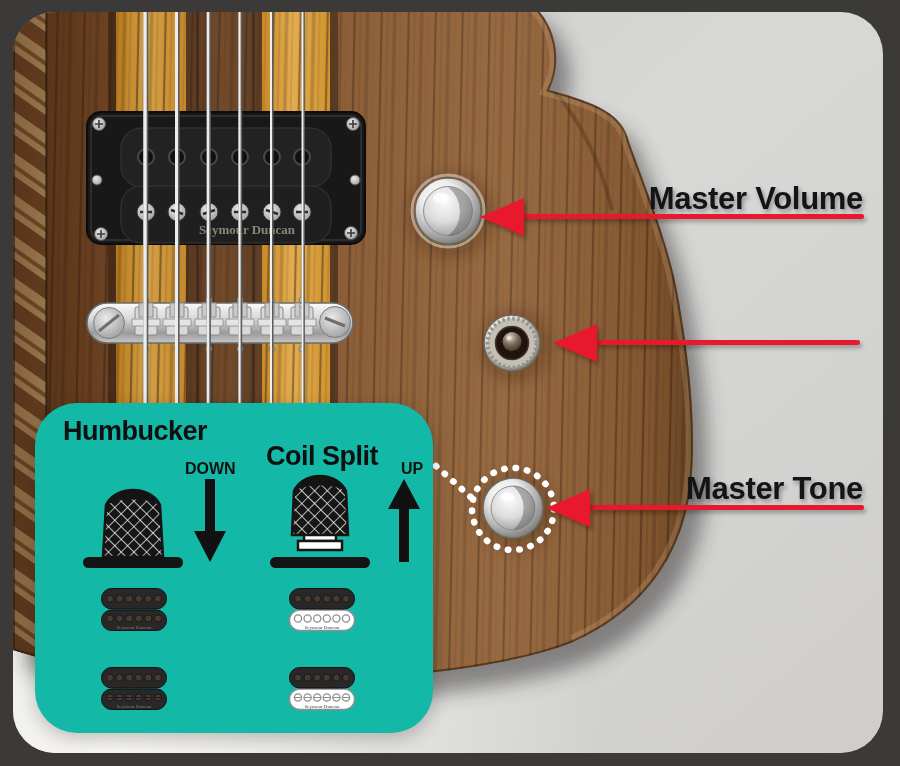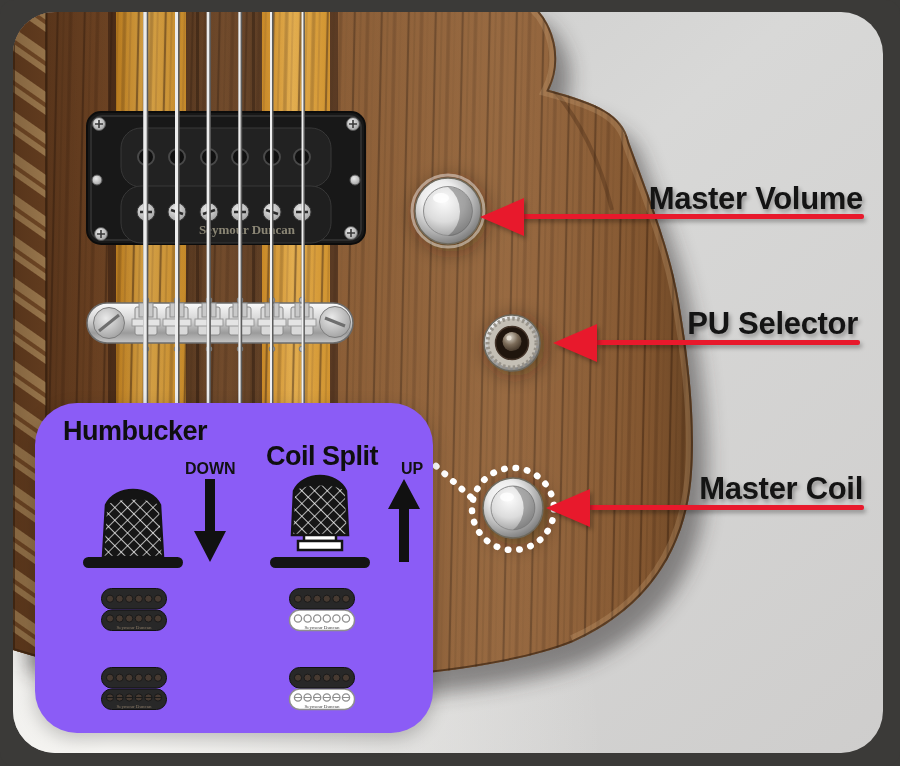--- a/index.html
+++ b/index.html
@@ -21,21 +21,21 @@
   .aline-mv{left:522px;top:214px;width:342px;}
   .aline-pu{left:596px;top:340px;width:264px;}
   .aline-mt{left:589px;top:505px;width:275px;}
   .ahead{position:absolute;width:0;height:0;border-top:19px solid transparent;border-bottom:19px solid transparent;
          border-right:44px solid #e8192c;filter:drop-shadow(2px 3px 2px rgba(0,0,0,.3));}
   .ahead-mv{left:480px;top:198px;}
   .ahead-pu{left:553px;top:324px;}
   .ahead-mt{left:546px;top:489px;}
 
   
-  .panel{position:absolute;left:35px;top:403px;width:398px;height:330px;background:#8b5cf6;
+  .panel{position:absolute;left:35px;top:403px;width:398px;height:330px;background:#14b8a6;
          border-radius:42px;box-shadow:0 6px 18px rgba(0,0,0,.22);}
   .panel *{position:absolute;}
   .ph{font-size:27px;font-weight:bold;color:#0f0f0f;letter-spacing:-0.5px;text-align:center;}
   .ph-hum{left:10px;top:13px;width:180px;}
   .ph-coil{left:197px;top:13px;width:180px;margin-top:25px;}
   .dir{font-size:16px;font-weight:bold;color:#111;text-align:center;}
   .dir-down{left:150px;top:57px;width:44px;}
   .dir-up{left:360px;top:57px;width:34px;}
   .svgicon{display:block;}
 </style>
@@ -303,25 +303,24 @@
       </g>
       <line x1="436" y1="466" x2="474" y2="500" stroke="#ffffff" stroke-width="6.5" stroke-dasharray="0.5 11" stroke-linecap="round"></line>
       <circle cx="513" cy="509" r="41" fill="none" stroke="#ffffff" stroke-width="6.5" stroke-dasharray="0.5 11" stroke-linecap="round"></circle>
     </svg>
   </div>
 
   <div class="anno anno-mv">Master Volume</div>
   <div class="aline aline-mv"></div>
   <div class="ahead ahead-mv"></div>
 
-  <div class="anno anno-pu">PU Selector</div>
   <div class="aline aline-pu"></div>
   <div class="ahead ahead-pu"></div>
 
-  <div class="anno anno-mt">Master Coil</div>
+  <div class="anno anno-mt">Master Tone</div>
   <div class="aline aline-mt"></div>
   <div class="ahead ahead-mt"></div>
 
   <div class="panel">
     <div class="ph ph-hum">Humbucker</div>
     <div class="ph ph-coil">Coil Split</div>
     <div class="dir dir-down">DOWN</div>
     <div class="dir dir-up">UP</div>
 
     <svg class="svgicon" style="left:48px;top:72px" width="100" height="94" viewBox="0 0 100 94">

